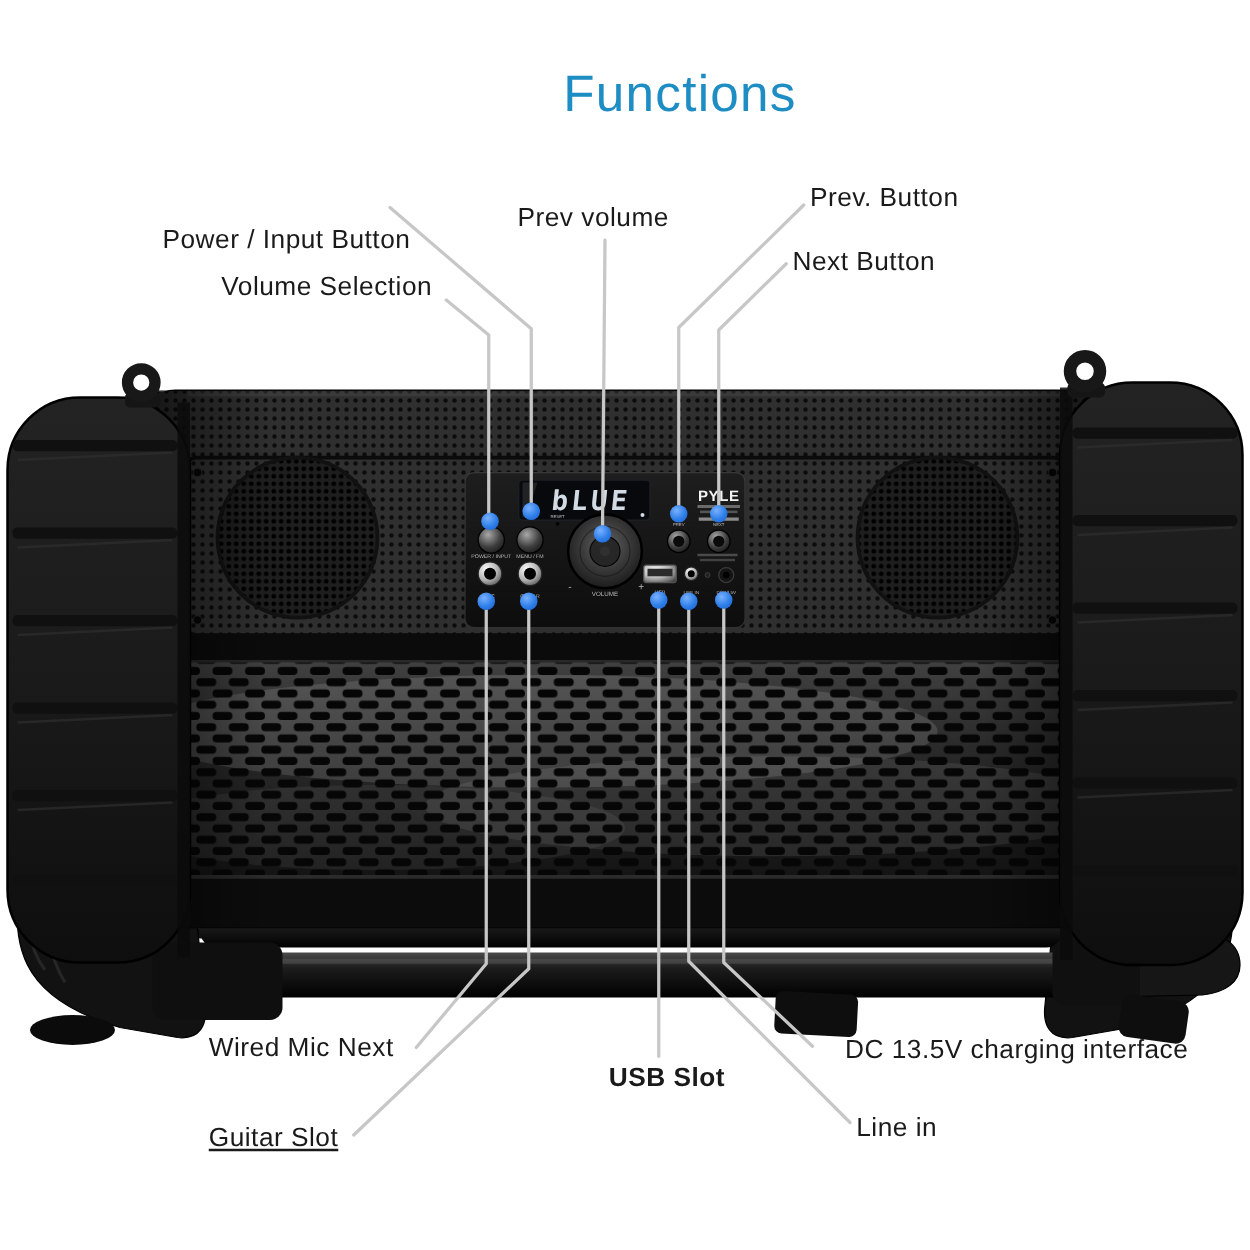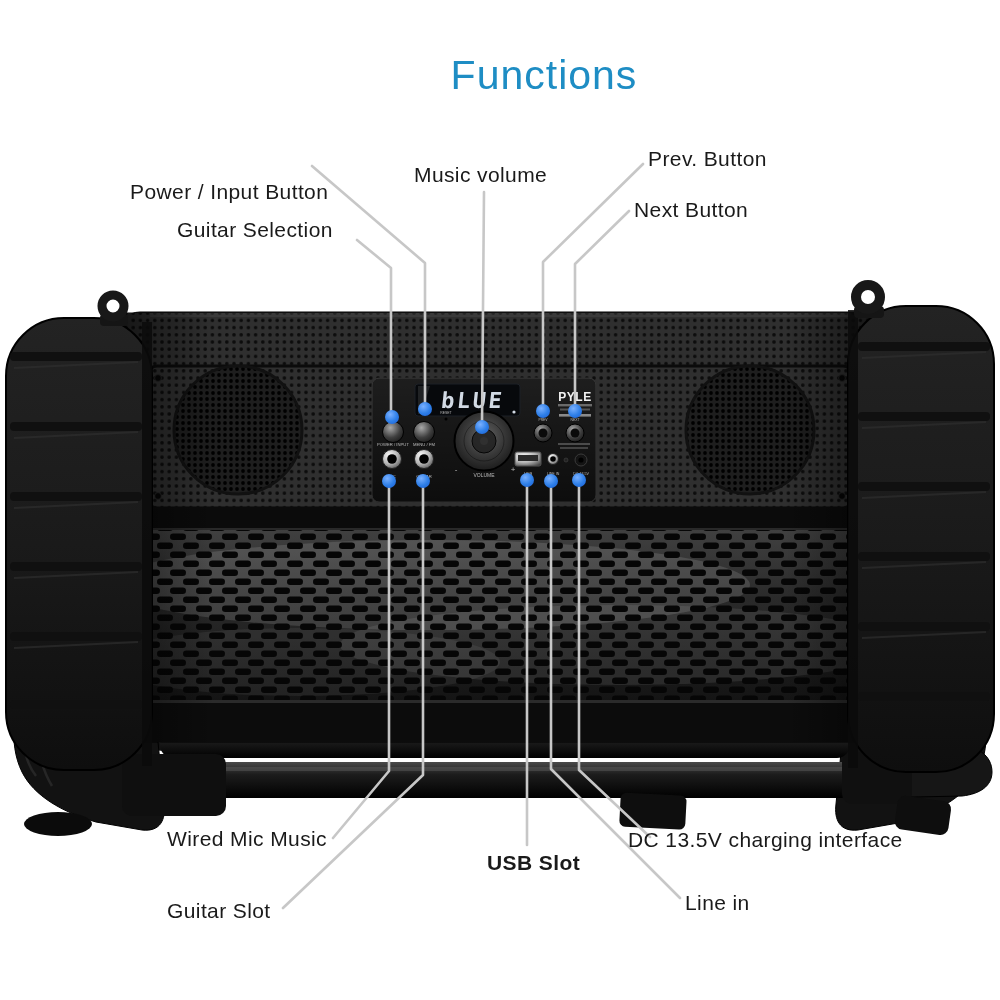--- a/index.html
+++ b/index.html
@@ -272,23 +272,23 @@
       <circle cx="575" cy="411" r="7"></circle>
       <circle cx="389" cy="481" r="7"></circle>
       <circle cx="423" cy="481" r="7"></circle>
       <circle cx="527" cy="480" r="7"></circle>
       <circle cx="551" cy="481" r="7"></circle>
       <circle cx="579" cy="480" r="7"></circle>
     </g>
   </svg>
 
   <div class="callout" style="left:130px;top:144px;margin-top:36px;">Power / Input Button</div>
-  <div class="callout" style="left:177px;top:218px;">Guitar Selection</div>
-  <div class="callout" style="left:414px;top:163px;">Music volume</div>
+  <div class="callout" style="left:177px;top:218px;">Volume Selection</div>
+  <div class="callout" style="left:414px;top:163px;">Prev volume</div>
   <div class="callout" style="left:648px;top:147px;text-align:right;">Prev. Button</div>
   <div class="callout" style="left:634px;top:198px;">Next Button</div>
-  <div class="callout" style="left:167px;top:827px;">Wired Mic Music</div>
-  <div class="callout" style="left:167px;top:899px;">Guitar Slot</div>
+  <div class="callout" style="left:167px;top:827px;">Wired Mic Next</div>
+  <div class="callout" style="left:167px;top:899px;text-decoration:underline;">Guitar Slot</div>
   <div class="callout" style="left:487px;top:851px;font-weight:bold;">USB Slot</div>
-  <div class="callout" style="left:628px;top:828px;text-align:right;">DC 13.5V charging interface</div>
+  <div class="callout" style="left:676px;top:828px;text-align:right;">DC 13.5V charging interface</div>
   <div class="callout" style="left:685px;top:891px;">Line in</div>
 
 </div>
 
 </body></html>

